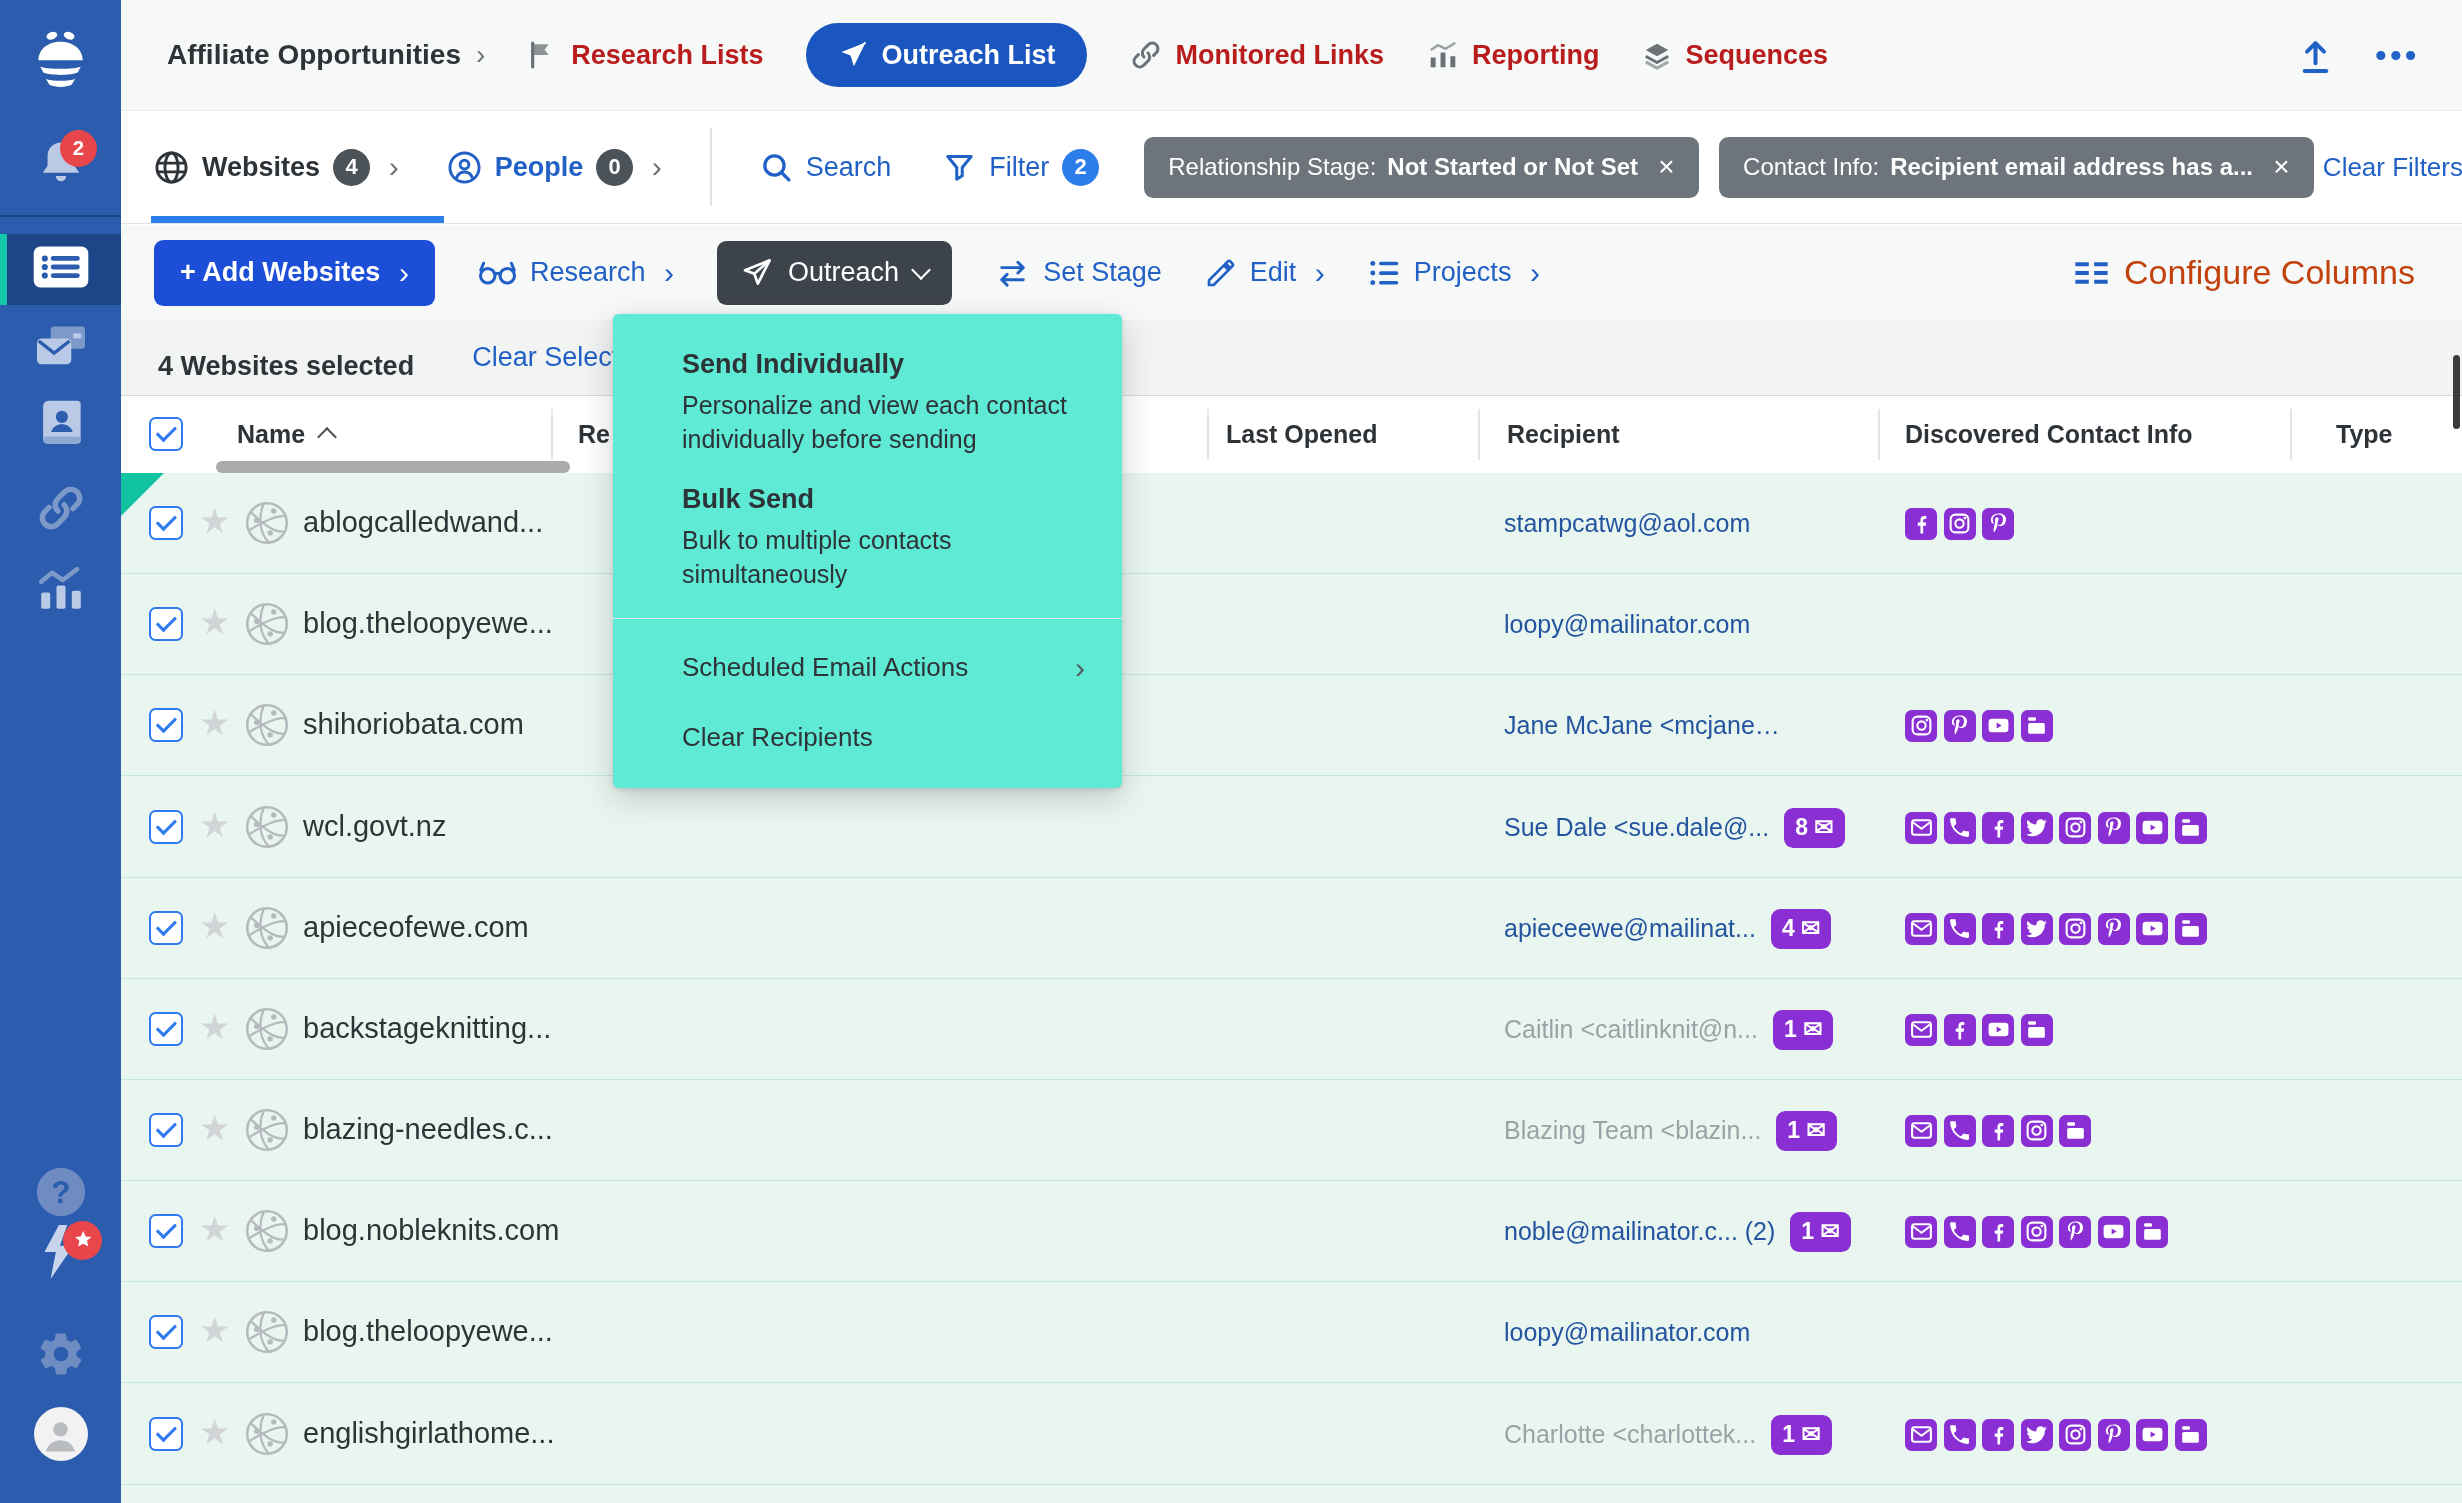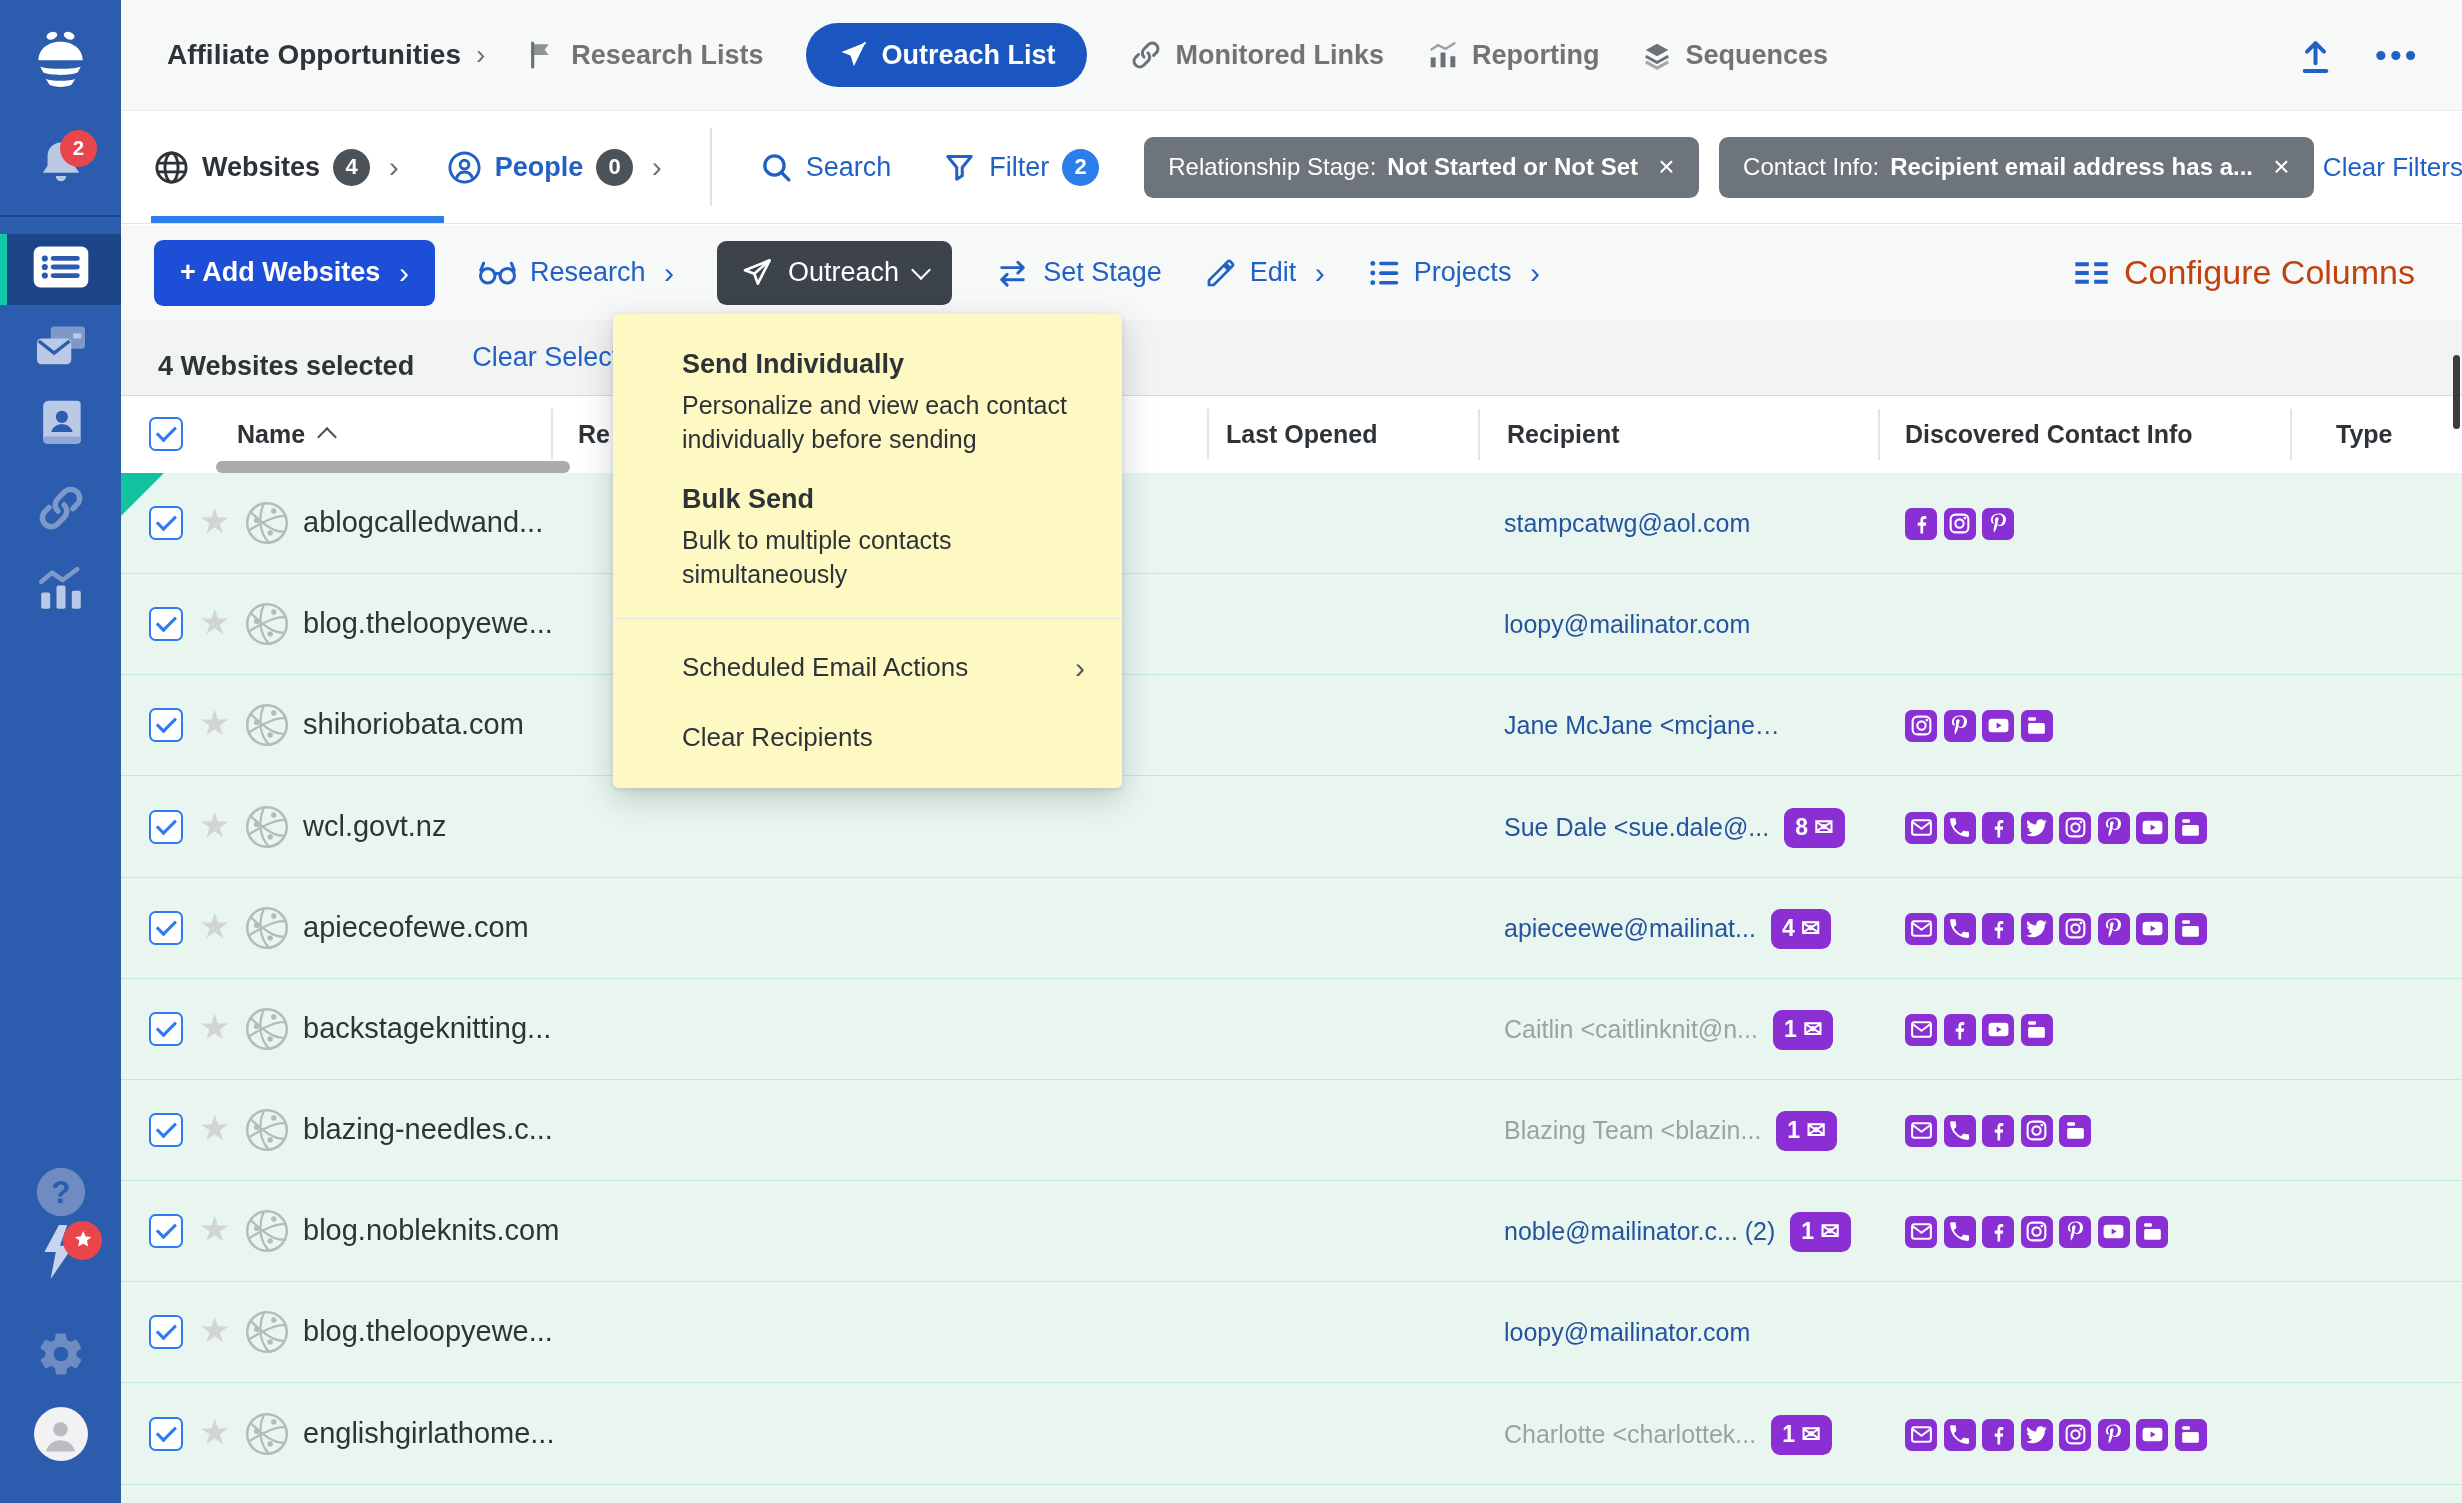--- a/index.html
+++ b/index.html
@@ -18,21 +18,21 @@
 
   
   .main{position:absolute;left:121px;top:0;width:2342px;height:1080px;}
 
   
   .topnav{position:absolute;left:0;top:0;width:2342px;height:111px;background:#f7f8f8;
     display:flex;align-items:center;border-bottom:0.9px solid #ececec;box-sizing:border-box;}
   .breadcrumb{margin-left:46px;font-size:28px;font-weight:bold;display:flex;align-items:center;gap:15px;}
   .crumb-chev{color:#6b7176;font-size:28px;font-weight:normal;}
   .navitems{display:flex;align-items:center;margin-left:41px;gap:43px;}
-  .nav-item{display:flex;align-items:center;gap:13px;font-size:27px;font-weight:bold;color:#737373;cursor:pointer;}
+  .nav-item{display:flex;align-items:center;gap:13px;font-size:27px;font-weight:bold;color:#b91c1c;cursor:pointer;}
   .nav-item .nav-ic{display:flex;align-items:center;}
   .nav-item.active{background:#1b56c0;color:#fff;border-radius:41px;padding:16.7px 32px;}
   .topnav-right{margin-left:auto;margin-right:43px;display:flex;align-items:center;gap:41px;}
   .dots{color:#2161c6;font-size:32px;letter-spacing:3.7px;font-weight:bold;}
 
   
   .tabbar{position:absolute;left:0;top:111px;width:2342px;height:113px;background:#ffffff;
     border-bottom:1.9px solid #e2e3e4;box-sizing:border-box;display:flex;align-items:center;}
   .tab{display:flex;align-items:center;gap:13px;font-size:27px;font-weight:bold;cursor:pointer;}
   .tab-websites{margin-left:33px;color:#2e3338;}
@@ -96,21 +96,21 @@
   .cell-recipient{position:absolute;left:1357px;top:0;width:400px;height:101px;display:flex;align-items:center;padding-left:26px;box-sizing:border-box;gap:15px;}
   .recipient-text{font-size:25px;color:#24549f;white-space:nowrap;overflow:hidden;text-overflow:ellipsis;max-width:278px;}
   .recipient-text.muted{color:#9ba1a6;}
   .mailbadge{background:#8a2fd4;color:#fff;border-radius:9.3px;font-size:23px;font-weight:bold;
     padding:6.5px 11px;display:flex;align-items:center;gap:5.6px;white-space:nowrap;}
   .cell-icons{position:absolute;left:1757px;top:0;height:101px;display:flex;align-items:center;padding-left:27px;gap:6.5px;}
   .dicon{width:32px;height:32px;background:#8a2fd4;border-radius:6.5px;display:flex;align-items:center;justify-content:center;}
   .dicon svg{width:25px;height:25px;}
 
   
-  .dropdown{position:absolute;left:613px;top:314px;width:509px;background:#fef9c3;border-radius:5.6px;
+  .dropdown{position:absolute;left:613px;top:314px;width:509px;background:#5eead4;border-radius:5.6px;
     box-shadow:0 11px 32px rgba(40,50,60,.22), 0 1.9px 5.6px rgba(40,50,60,.12);z-index:60;padding:26px 0 16.7px 0;}
   .menu-item{padding:7.4px 65px 18.6px 69px;cursor:pointer;}
   .menu-title{font-size:27px;font-weight:bold;line-height:35px;}
   .menu-desc{font-size:25px;line-height:34px;color:#2e3338;width:399px;margin-top:5.6px;}
   .menu-div{height:0.9px;background:#e4e5e6;margin:9.3px 0 13px 0;}
   .menu-link{padding:18.6px 37px 18.6px 69px;font-size:26px;display:flex;align-items:center;cursor:pointer;}
   .menu-link .link-chev{margin-left:auto;color:#555a5f;font-size:30px;}
 
   
   .vscroll{position:absolute;right:1.9px;top:355px;width:7.4px;height:74px;background:#3c3c3c;border-radius:3.7px;}

